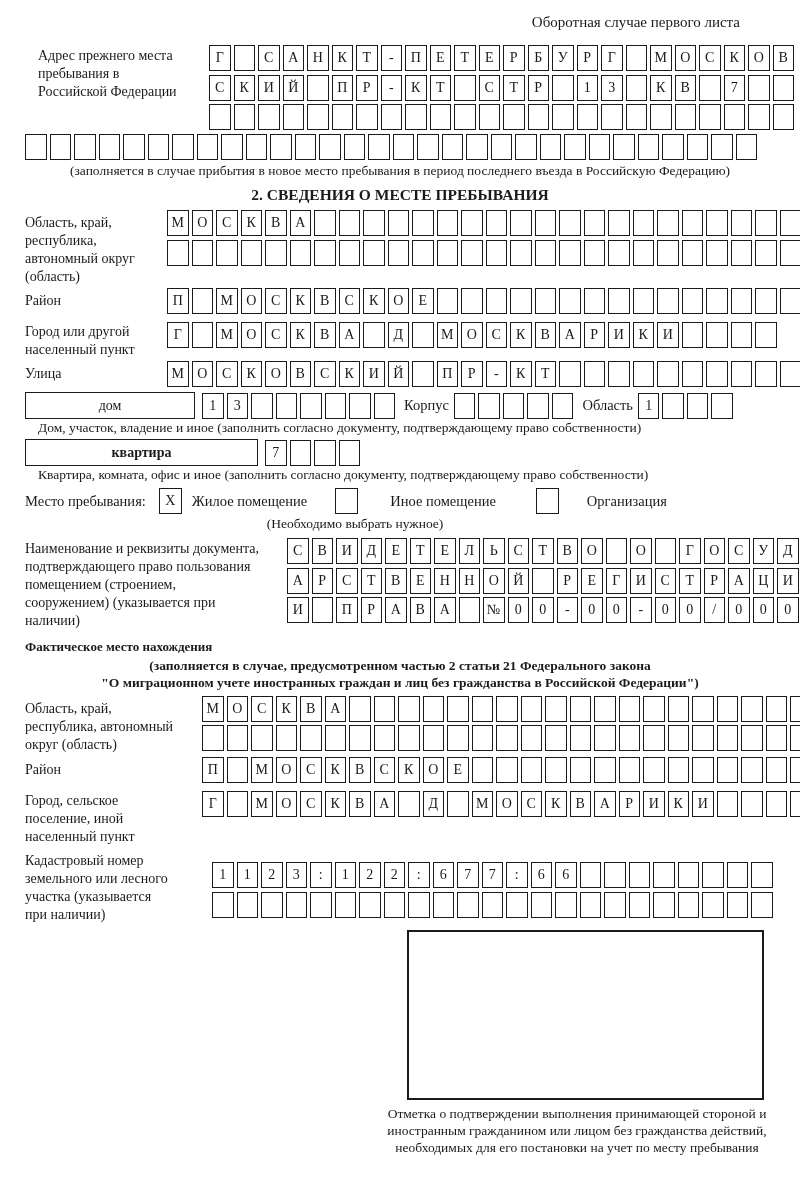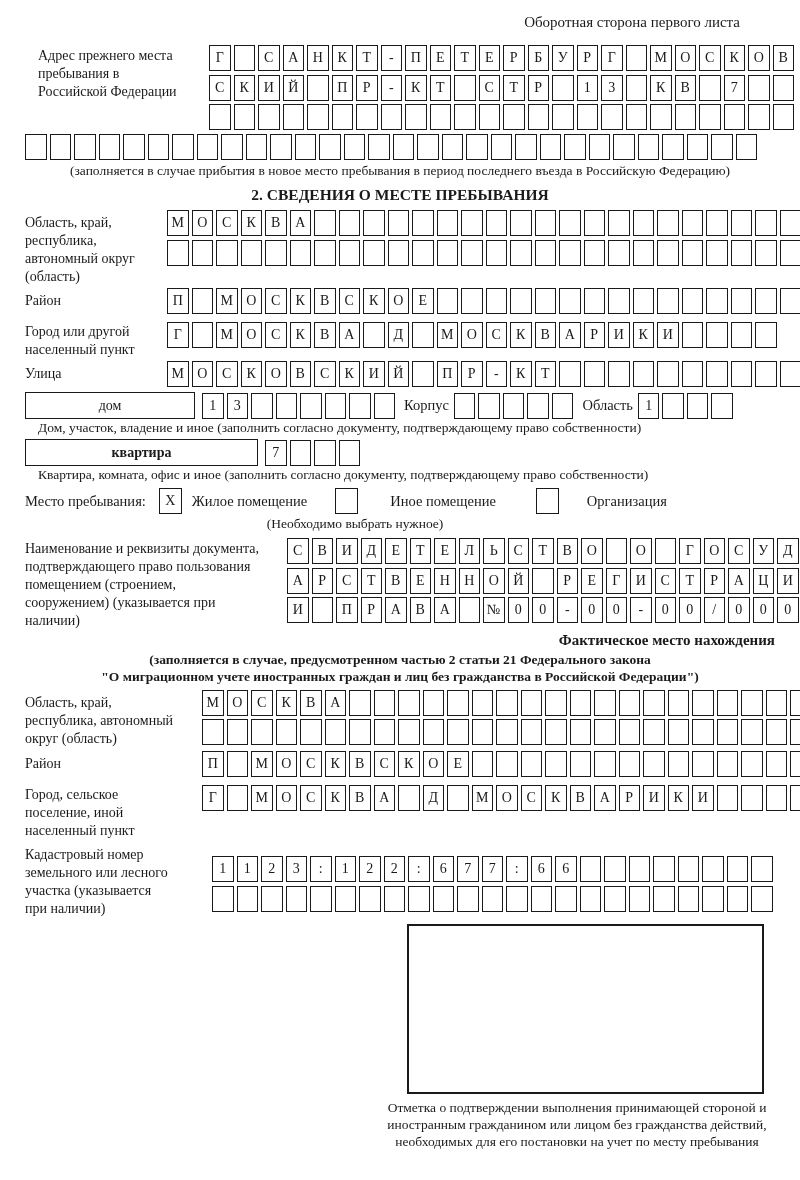--- a/index.html
+++ b/index.html
@@ -35,34 +35,34 @@
   }
   .house-line{display:flex;align-items:center;margin-top:2px;}
   .house-line .inline-lbl{font-size:14.5px;margin:0 5px 0 9px;}
   .small-cap{margin:1px 0 3px 13px;}
   .stay-line{display:flex;align-items:center;margin-top:5px;font-size:14.5px;}
   .cbx{
     width:23px;height:26px;box-sizing:border-box;border:1.5px solid #1a1a1a;flex:0 0 auto;
     display:flex;align-items:center;justify-content:center;font-size:14px;
   }
   .stay-note{margin-left:130px;width:400px;text-align:center;margin-top:2px;}
-  .act-title{font-weight:bold;font-size:15px;text-align:right;margin-top:2px;}
+  .act-title{font-weight:bold;font-size:13px;text-align:left;margin-top:9px;}
   .act-note{text-align:center;font-size:13.5px;margin-top:3px;font-weight:bold;}
   .cad-indent{margin-left:10px;}
   .stamp-wrap{margin-top:6px;margin-left:370px;width:380px;padding-left:12px;}
   .stamp-box{width:357px;height:170px;border:2px solid #1a1a1a;box-sizing:border-box;}
   .stamp-caption{width:430px;margin-left:-45px;text-align:center;font-size:13.5px;line-height:1.26;margin-top:5px;}
   .mt6{margin-top:6px;}
 </style>
 </head>
 <body>
 
 <div class="page">
 
-  <div class="corner-note">Оборотная сторона первого листа</div>
+  <div class="corner-note">Оборотная случае первого листа</div>
 
   <div class="flexrow prev-block">
     <div class="lbl prev-lbl">Адрес прежнего места пребывания в Российской Федерации</div>
     <div>
       <div class="grid">
           <div class="cell">Г</div>
           <div class="cell"></div>
           <div class="cell">С</div>
           <div class="cell">А</div>
           <div class="cell">Н</div>

